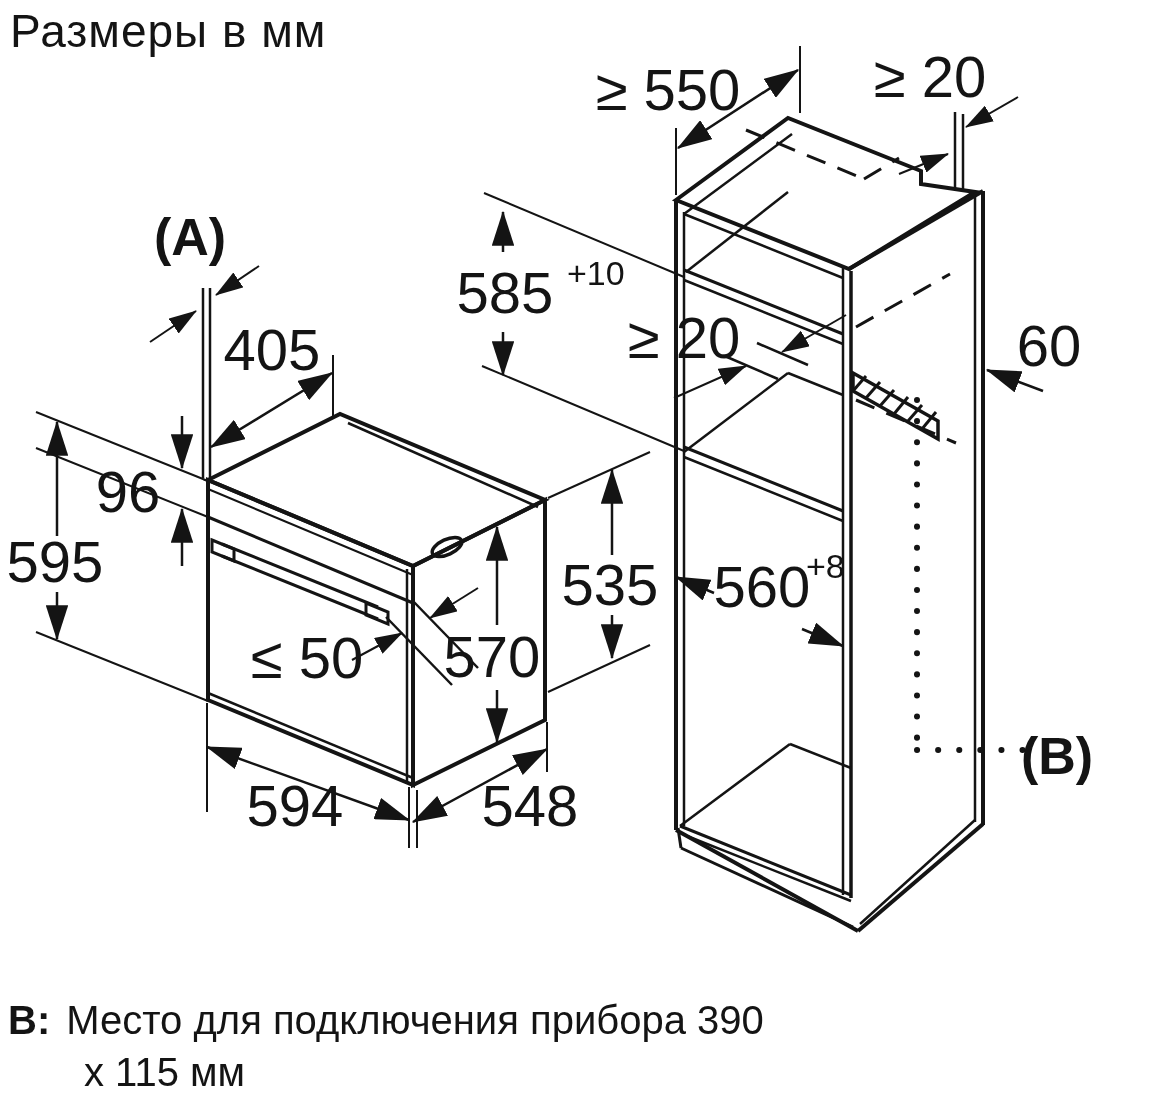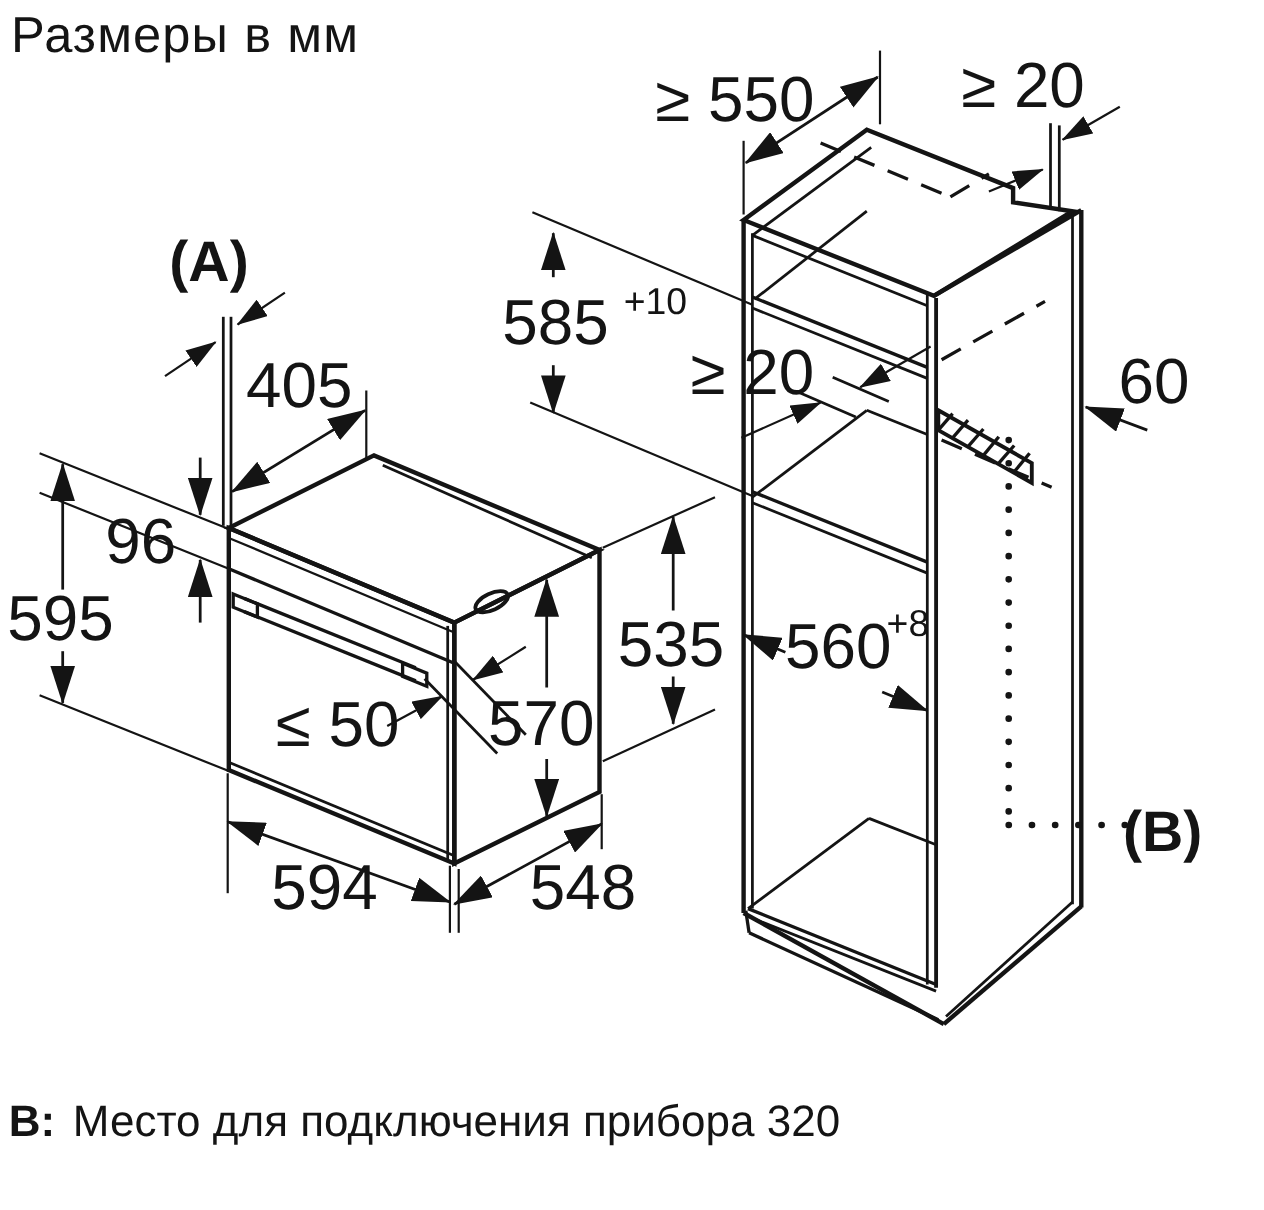--- a/index.html
+++ b/index.html
@@ -203,16 +203,19 @@
       <line class="ln" x1="714" y1="593" x2="676" y2="577" stroke-width="2.5" marker-end="url(#ah)"></line>
       <line class="ln" x1="802" y1="629" x2="843" y2="646" stroke-width="2.5" marker-end="url(#ah)"></line>
       <text class="dim" x="762" y="607" text-anchor="middle">560</text>
       <text class="dimsup" x="806" y="578">+8</text>
 
       <text class="reflabel" x="1057" y="774" text-anchor="middle">(B)</text>
     </g>
   </svg>
 
   <div class="legend l2">
-    <span class="key">B:</span><span>Место для подключения прибора 320</span>
+    <span class="key">B:</span><span>Место для подключения прибора 390</span>
   </div>
+  <div class="legend l3">
+    <span>x 115 мм</span>
+  </div>
 
 </div>
 
 </body></html>

